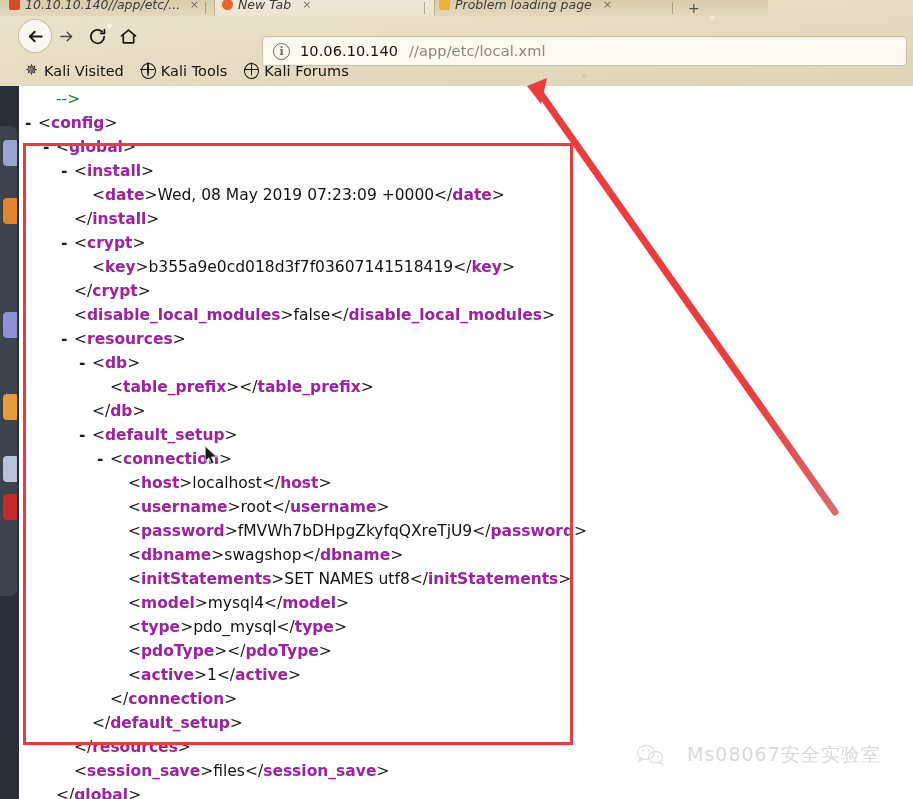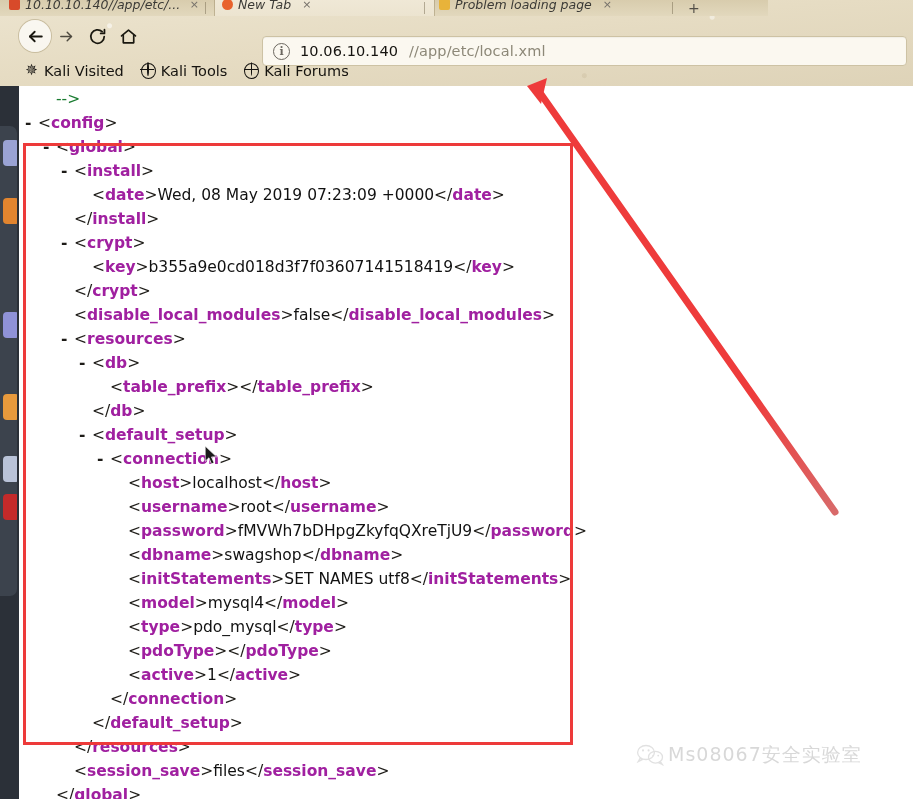--- a/index.html
+++ b/index.html
@@ -93,21 +93,21 @@
   .txt{color:#111111;}
   .comment{color:#197b30;}
 
   
   #red-box{position:absolute;left:23px;top:143px;width:550px;height:602px;
      border:3px solid #ed3a3a;box-sizing:border-box;pointer-events:none;}
   #red-arrow{position:absolute;left:505px;top:60px;width:350px;height:470px;pointer-events:none;}
 
   
   #watermark{position:absolute;left:636px;top:742px;
-     display:flex;align-items:center;gap:2px;opacity:.55;}
+     display:flex;align-items:center;gap:21px;opacity:.55;}
   #wm-icon{width:30px;height:24px;position:relative;flex:none;}
   #wm-text{font-size:19px;color:#b9b9b9;letter-spacing:1px;
      font-family:"DejaVu Sans","Liberation Sans",sans-serif;}
 
   
   #mouse-cursor{position:absolute;left:186px;top:360px;width:13px;height:19px;pointer-events:none;}
 </style>
 </head>
 <body>
 

